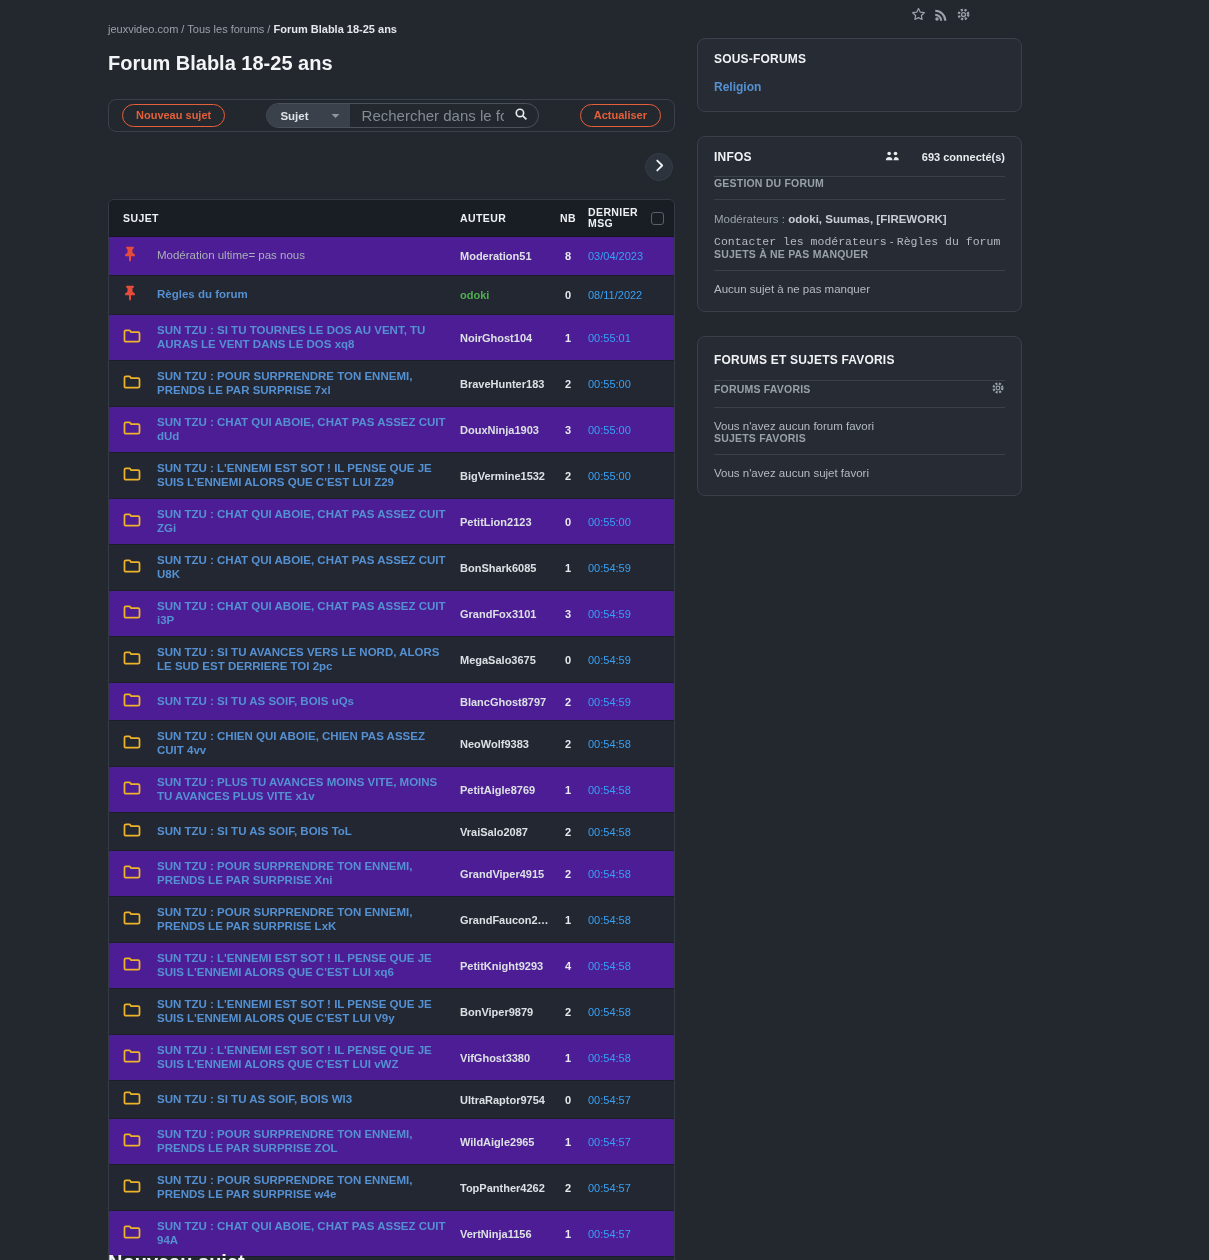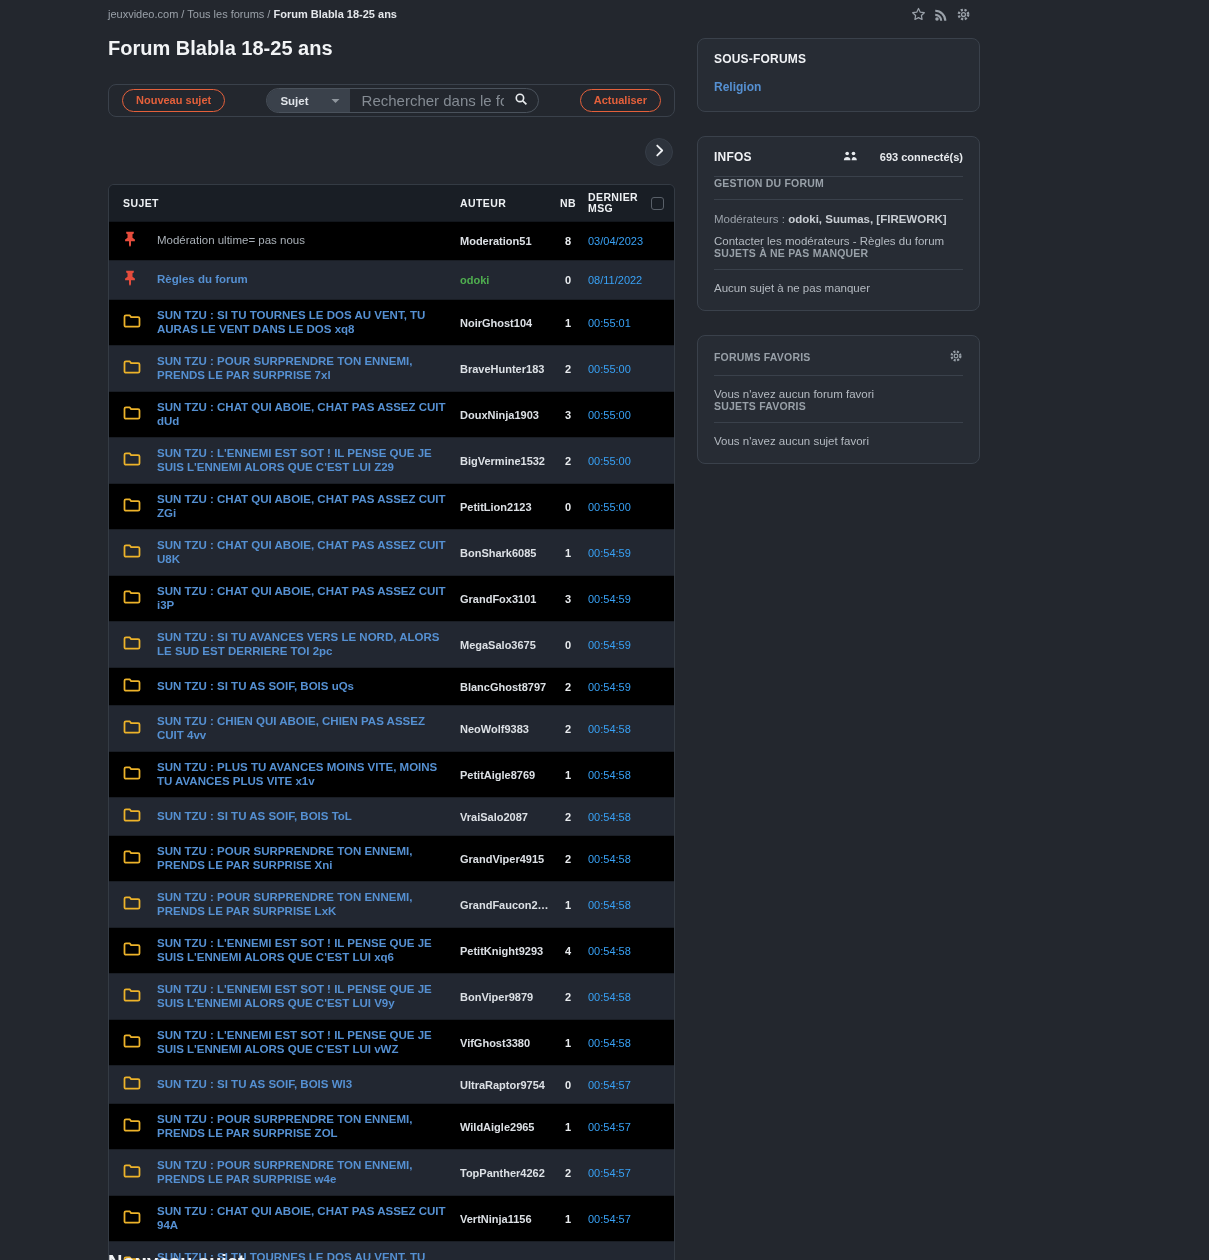--- a/index.html
+++ b/index.html
@@ -6,21 +6,21 @@
   html,body { width:1209px; height:1260px; }
   body {
     position:relative; overflow:hidden;
     background:#23272e;
     font-family:"Liberation Sans", sans-serif;
     -webkit-font-smoothing:antialiased;
   }
   .main { position:absolute; left:108px; top:0; width:567px; }
 
   
-  .breadcrumb { margin-top:8px; font-size:11px; color:#9aa1a9; }
+  .breadcrumb { margin-top:23px; font-size:11px; color:#9aa1a9; }
   .breadcrumb .current { color:#e4e7eb; font-weight:700; }
 
   
   .top-icons { position:absolute; left:911px; top:7px; display:flex; gap:8px; align-items:center; }
   .top-icons svg { display:block; }
 
   .page-title { margin-top:17px; font-size:20px; line-height:22px; font-weight:700; color:#f2f4f6; }
 
   
   .toolbar { margin-top:25px; height:33px; border:1px solid #3a414b; border-radius:8px;
@@ -51,51 +51,51 @@
   .h-subject { flex:1; }
   .col-author { width:94px; }
   .col-nb { width:28px; text-align:center; }
   .col-last { width:64px; padding-left:6px; }
   .h-last { line-height:11.5px; }
   .h-check { width:18px; display:flex; justify-content:flex-end; }
   .checkbox { width:13px; height:13px; border:1.5px solid #596069; border-radius:3px; background:transparent; cursor:pointer; }
 
   .row { display:flex; align-items:center; padding:9px 10px 9px 14px; border-bottom:1px solid #1a1e25; cursor:pointer; }
   .row:last-child { border-bottom:none; }
-  .row.light { background:#000000; }
+  .row.light { background:#4c1d95; }
   .row.dark  { background:#222731; }
   .icon-cell { width:26px; margin-right:8px; display:flex; align-items:center; }
   .row:not(.pinned) .pin-icon { display:none; }
   .subject { flex:1; font-size:11.5px; font-weight:700; color:#5590d2; line-height:13.5px;
              padding-right:10px; text-decoration:none; }
   .subject.muted { color:#a9b0b7; font-weight:400; }
   .author { width:94px; font-size:11px; font-weight:700; color:#dce0e5; overflow:hidden;
             white-space:nowrap; text-overflow:clip; }
   .author.green { color:#4fae4f; }
   .nb { width:28px; text-align:center; font-size:11px; font-weight:700; color:#e8ebee; }
   .time { width:64px; padding-left:6px; font-size:11px; color:#38a1f5; white-space:nowrap; }
   .check-spacer { width:18px; }
 
   
-  .sidebar { position:absolute; left:697px; top:38px; width:283px; }
+  .sidebar { position:absolute; left:697px; top:38px; width:325px; }
   .side-box { border:1px solid #3a414b; border-radius:8px; background:#272c34;
               padding:13px 16px 16px; margin-bottom:24px; }
   .side-title { font-size:12px; font-weight:700; color:#f0f2f5; letter-spacing:.2px; }
   .side-title-row { display:flex; justify-content:space-between; align-items:center; }
   .title-sep { border-bottom:1px solid #3a414b; padding-bottom:12px; }
   .side-sub { font-size:10.5px; font-weight:700; color:#98a0a8; letter-spacing:.2px; 
               display:flex; justify-content:space-between; align-items:center; }
   .side-hr { border:none; border-top:1px solid #3a414b; margin-top:10px; }
   .side-text { font-size:11.5px; color:#b4bac1; margin-top:12px; }
   .side-link-strong { display:inline-block; font-size:12px; font-weight:700; color:#5590d2;
                       margin-top:14px; text-decoration:none; cursor:pointer; }
   .mods-line { font-size:11.5px; color:#9aa1a9; margin-top:13px; }
   .mods-line b { color:#c9ced4; }
   .links-line { font-size:11.5px; color:#b4bac1; margin-top:10px; }
-  .links-line .lnk { cursor:pointer; }
+  .links-line .lnk { cursor:pointer;font-family:Liberation Mono, monospace; }
   .connected { display:flex; gap:22px; align-items:flex-end; font-size:11px; font-weight:700; color:#e8ebee; }
 
   .bottom-heading { position:absolute; left:108px; top:1252px; height:8px; overflow:hidden;
                     font-size:20px; line-height:20px; font-weight:700; color:#f2f4f6; }
 </style>
 </head>
 <body>
 
 <div class="top-icons">
   <span title="">
@@ -592,20 +592,23 @@
       <span class="lnk">Contacter les modérateurs</span>
       <span>-</span>
       <span class="lnk">Règles du forum</span>
     </div>
     <div class="side-sub">SUJETS À NE PAS MANQUER</div>
     <hr class="side-hr">
     <div class="side-text">Aucun sujet à ne pas manquer</div>
   </div>
 
   <div class="side-box">
+    <div class="title-sep">
+      <span class="side-title">FORUMS ET SUJETS FAVORIS</span>
+    </div>
     <div class="side-sub">
       <span>FORUMS FAVORIS</span>
       <span>
         <svg width="14" height="14" viewBox="0 0 16 16">
             <circle cx="8" cy="8" r="5" fill="none" stroke="#98a0a8" stroke-width="2.6" stroke-dasharray="2.3 1.7"></circle>
             <circle cx="8" cy="8" r="2.1" fill="none" stroke="#98a0a8" stroke-width="1.4"></circle>
           </svg>
       </span>
     </div>
     <hr class="side-hr">

